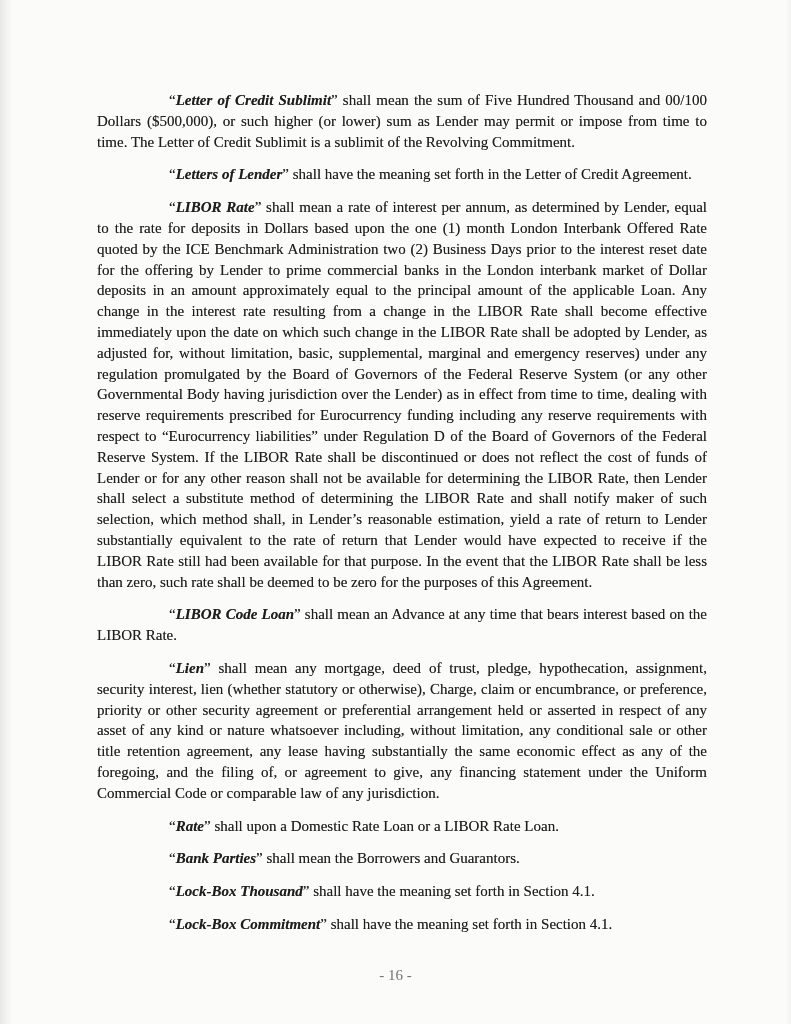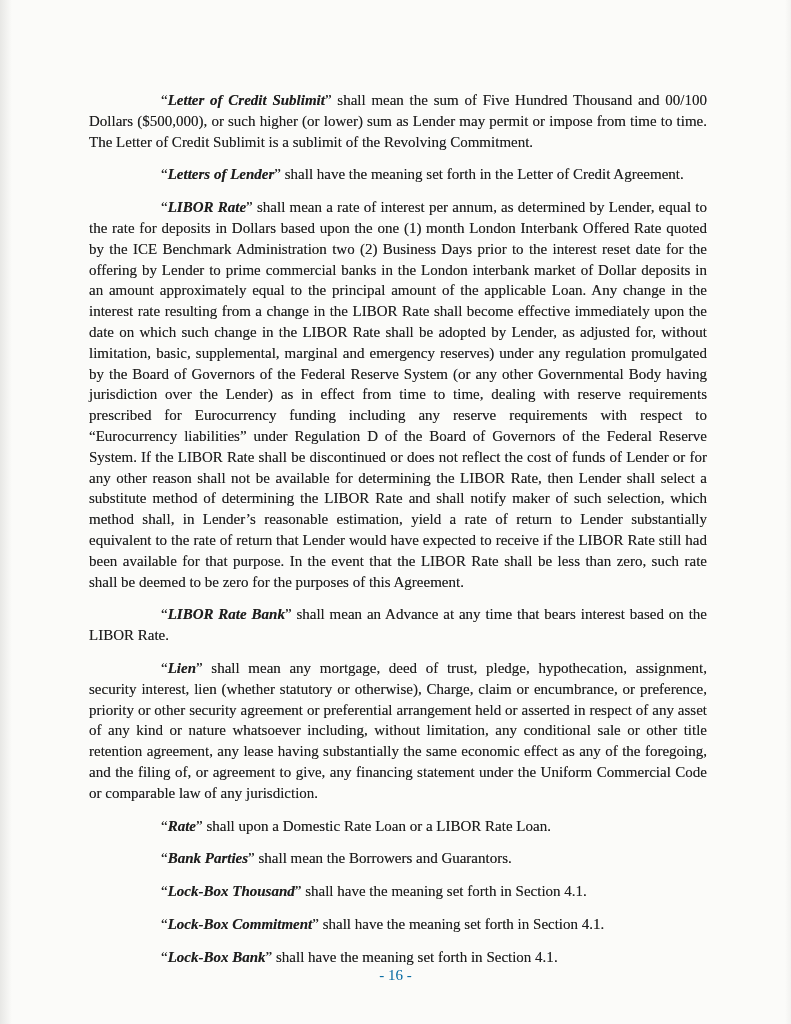--- a/index.html
+++ b/index.html
@@ -34,54 +34,53 @@
     background: linear-gradient(to left, rgba(90,90,85,0.05), rgba(90,90,85,0));
     pointer-events: none;
   }
   .page-content {
     position: absolute;
     top: 90px;
     left: 85px;
     right: 84px;
   }
   .para {
-    margin: 0 0 12px 4px;
+    margin: 0 0 12px 12px;
     text-indent: 72px;
     text-align: justify;
     
     text-shadow: 0 0 0.4px rgba(30,30,30,0.55);
   }
   .term {
     font-weight: bold;
     font-style: italic;
   }
   .ref {
   }
   .page-footer {
     position: absolute;
     bottom: 38px;
     left: 0;
     width: 100%;
     text-align: center;
     font-size: 15px;
-    color: #0369a1;
+    color: #737373;
   }
 </style>
 </head>
 <body>
 
 <main class="page-content">
   <section>
 
   <p class="para"><span class="normal">“</span><span class="term">Letter of Credit Sublimit</span><span class="normal">” shall mean the sum of Five Hundred Thousand and 00/100 Dollars ($500,000), or such higher (or lower) sum as Lender may permit or impose from time to time.  The Letter of Credit Sublimit is a sublimit of the Revolving Commitment.</span></p>
       <p class="para"><span class="normal">“</span><span class="term">Letters of Lender</span><span class="normal">” shall have the meaning set forth in the Letter of Credit Agreement.</span></p>
       <p class="para"><span class="normal">“</span><span class="term">LIBOR Rate</span><span class="normal">” shall mean a rate of interest per annum, as determined by Lender, equal to the rate for deposits in Dollars based upon the one (1) month London Interbank Offered Rate quoted by the ICE Benchmark Administration two (2) Business Days prior to the interest reset date for the offering by Lender to prime commercial banks in the London interbank market of Dollar deposits in an amount approximately equal to the principal amount of the applicable Loan.  Any change in the interest rate resulting from a change in the LIBOR Rate shall become effective immediately upon the date on which such change in the LIBOR Rate shall be adopted by Lender, as adjusted for, without limitation, basic, supplemental, marginal and emergency reserves) under any regulation promulgated by the Board of Governors of the Federal Reserve System (or any other Governmental Body having jurisdiction over the Lender) as in effect from time to time, dealing with reserve requirements prescribed for Eurocurrency funding including any reserve requirements with respect to “Eurocurrency liabilities” under Regulation D of the Board of Governors of the Federal Reserve System.  If the LIBOR Rate shall be discontinued or does not reflect the cost of funds of Lender or for any other reason shall not be available for determining the LIBOR Rate, then Lender shall select a substitute method of determining the LIBOR Rate and shall notify maker of such selection, which method shall, in Lender’s reasonable estimation, yield a rate of return to Lender substantially equivalent to the rate of return that Lender would have expected to receive if the LIBOR Rate still had been available for that purpose.  In the event that the LIBOR Rate shall be less than zero, such rate shall be deemed to be zero for the purposes of this Agreement.</span></p>
-      <p class="para"><span class="normal">“</span><span class="term">LIBOR Rate Bank</span><span class="normal">” shall mean an Advance at any time that bears interest based on the LIBOR Rate.</span></p>
+      <p class="para"><span class="normal">“</span><span class="term">LIBOR Code Loan</span><span class="normal">” shall mean an Advance at any time that bears interest based on the LIBOR Rate.</span></p>
       <p class="para"><span class="normal">“</span><span class="term">Lien</span><span class="normal">” shall mean any mortgage, deed of trust, pledge, hypothecation, assignment, security interest, lien (whether statutory or otherwise), Charge, claim or encumbrance, or preference, priority or other security agreement or preferential arrangement held or asserted in respect of any asset of any kind or nature whatsoever including, without limitation, any conditional sale or other title retention agreement, any lease having substantially the same economic effect as any of the foregoing, and the filing of, or agreement to give, any financing statement under the Uniform Commercial Code or comparable law of any jurisdiction.</span></p>
       <p class="para"><span class="normal">“</span><span class="term">Rate</span><span class="normal">” shall upon a Domestic Rate Loan or a LIBOR Rate Loan.</span></p>
       <p class="para"><span class="normal">“</span><span class="term">Bank Parties</span><span class="normal">” shall mean the Borrowers and Guarantors.</span></p>
       <p class="para"><span class="normal">“</span><span class="term">Lock-Box Thousand</span><span class="normal">” shall have the meaning set forth in </span><span class="ref">Section 4.1</span><span class="normal">.</span></p>
       <p class="para"><span class="normal">“</span><span class="term">Lock-Box Commitment</span><span class="normal">” shall have the meaning set forth in </span><span class="ref">Section 4.1</span><span class="normal">.</span></p>
-      <p class="para"><span class="normal">“</span><span class="term">Lock-Box Bank</span><span class="normal">” shall have the meaning set forth in </span><span class="ref">Section 4.1</span><span class="normal">.</span></p>
     </section>
 </main>
 
 <div class="page-footer">- 16 -</div>
 
 </body></html>

